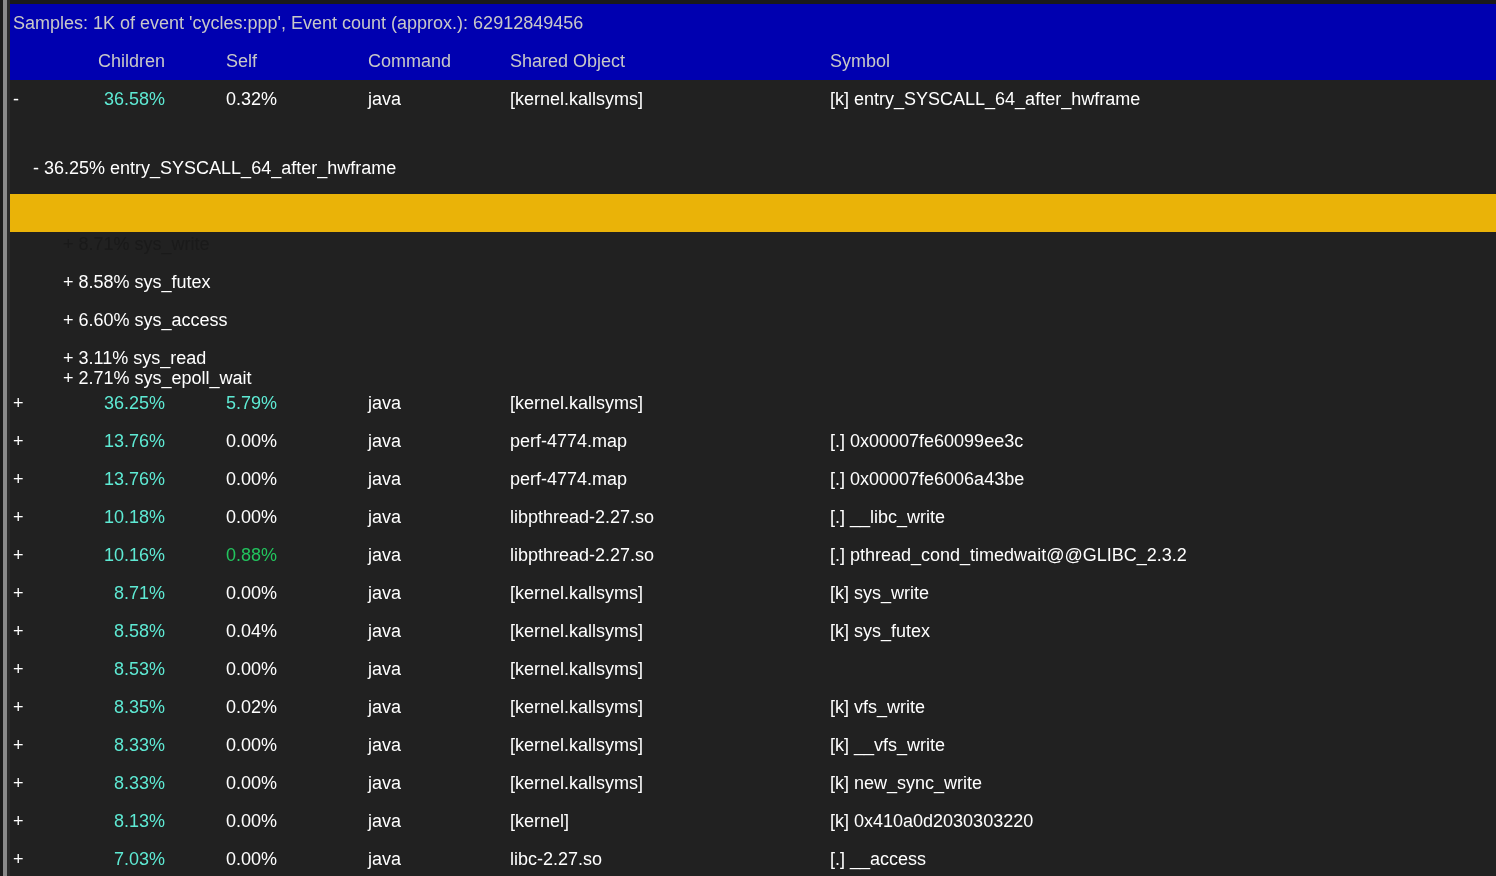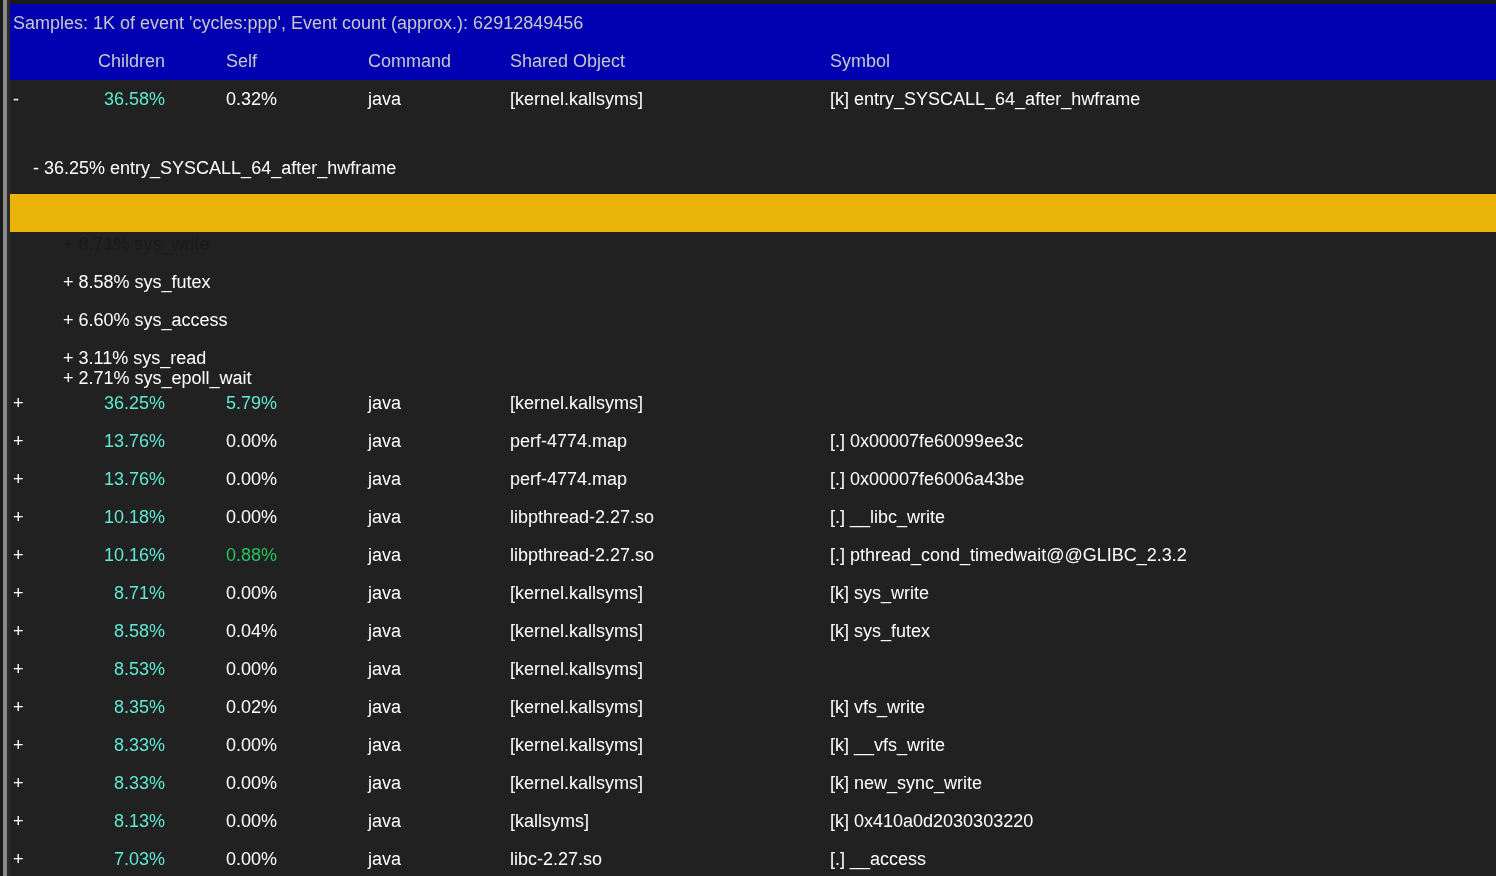--- a/index.html
+++ b/index.html
@@ -163,17 +163,17 @@
       <div class="row" style="top: 342px;"><span class="cell c-fold">+</span><span class="cell c-children pct-hot">13.76%</span><span class="cell c-self pct-plain">0.00%</span><span class="cell c-command">java</span><span class="cell c-dso">perf-4774.map</span><span class="cell c-symbol">[.] 0x00007fe60099ee3c</span></div>
       <div class="row" style="top: 380px;"><span class="cell c-fold">+</span><span class="cell c-children pct-hot">13.76%</span><span class="cell c-self pct-plain">0.00%</span><span class="cell c-command">java</span><span class="cell c-dso">perf-4774.map</span><span class="cell c-symbol">[.] 0x00007fe6006a43be</span></div>
       <div class="row" style="top: 418px;"><span class="cell c-fold">+</span><span class="cell c-children pct-hot">10.18%</span><span class="cell c-self pct-plain">0.00%</span><span class="cell c-command">java</span><span class="cell c-dso">libpthread-2.27.so</span><span class="cell c-symbol">[.] __libc_write</span></div>
       <div class="row" style="top: 456px;"><span class="cell c-fold">+</span><span class="cell c-children pct-hot">10.16%</span><span class="cell c-self pct-green">0.88%</span><span class="cell c-command">java</span><span class="cell c-dso">libpthread-2.27.so</span><span class="cell c-symbol">[.] pthread_cond_timedwait@@GLIBC_2.3.2</span></div>
       <div class="row" style="top: 494px;"><span class="cell c-fold">+</span><span class="cell c-children pct-hot">8.71%</span><span class="cell c-self pct-plain">0.00%</span><span class="cell c-command">java</span><span class="cell c-dso">[kernel.kallsyms]</span><span class="cell c-symbol">[k] sys_write</span></div>
       <div class="row" style="top: 532px;"><span class="cell c-fold">+</span><span class="cell c-children pct-hot">8.58%</span><span class="cell c-self pct-plain">0.04%</span><span class="cell c-command">java</span><span class="cell c-dso">[kernel.kallsyms]</span><span class="cell c-symbol">[k] sys_futex</span></div>
       <div class="row" style="top: 570px;"><span class="cell c-fold">+</span><span class="cell c-children pct-hot">8.53%</span><span class="cell c-self pct-plain">0.00%</span><span class="cell c-command">java</span><span class="cell c-dso">[kernel.kallsyms]</span></div>
       <div class="row" style="top: 608px;"><span class="cell c-fold">+</span><span class="cell c-children pct-hot">8.35%</span><span class="cell c-self pct-plain">0.02%</span><span class="cell c-command">java</span><span class="cell c-dso">[kernel.kallsyms]</span><span class="cell c-symbol">[k] vfs_write</span></div>
       <div class="row" style="top: 646px;"><span class="cell c-fold">+</span><span class="cell c-children pct-hot">8.33%</span><span class="cell c-self pct-plain">0.00%</span><span class="cell c-command">java</span><span class="cell c-dso">[kernel.kallsyms]</span><span class="cell c-symbol">[k] __vfs_write</span></div>
       <div class="row" style="top: 684px;"><span class="cell c-fold">+</span><span class="cell c-children pct-hot">8.33%</span><span class="cell c-self pct-plain">0.00%</span><span class="cell c-command">java</span><span class="cell c-dso">[kernel.kallsyms]</span><span class="cell c-symbol">[k] new_sync_write</span></div>
-      <div class="row" style="top: 722px;"><span class="cell c-fold">+</span><span class="cell c-children pct-hot">8.13%</span><span class="cell c-self pct-plain">0.00%</span><span class="cell c-command">java</span><span class="cell c-dso">[kallsyms]</span><span class="cell c-symbol">[k] 0x410a0d2030303220</span></div>
+      <div class="row" style="top: 722px;"><span class="cell c-fold">+</span><span class="cell c-children pct-hot">8.13%</span><span class="cell c-self pct-plain">0.00%</span><span class="cell c-command">java</span><span class="cell c-dso">[kernel]</span><span class="cell c-symbol">[k] 0x410a0d2030303220</span></div>
       <div class="row" style="top: 760px;"><span class="cell c-fold">+</span><span class="cell c-children pct-hot">7.03%</span><span class="cell c-self pct-plain">0.00%</span><span class="cell c-command">java</span><span class="cell c-dso">libc-2.27.so</span><span class="cell c-symbol">[.] __access</span></div>
     </div>
 
 </div>
 
 </body></html>

